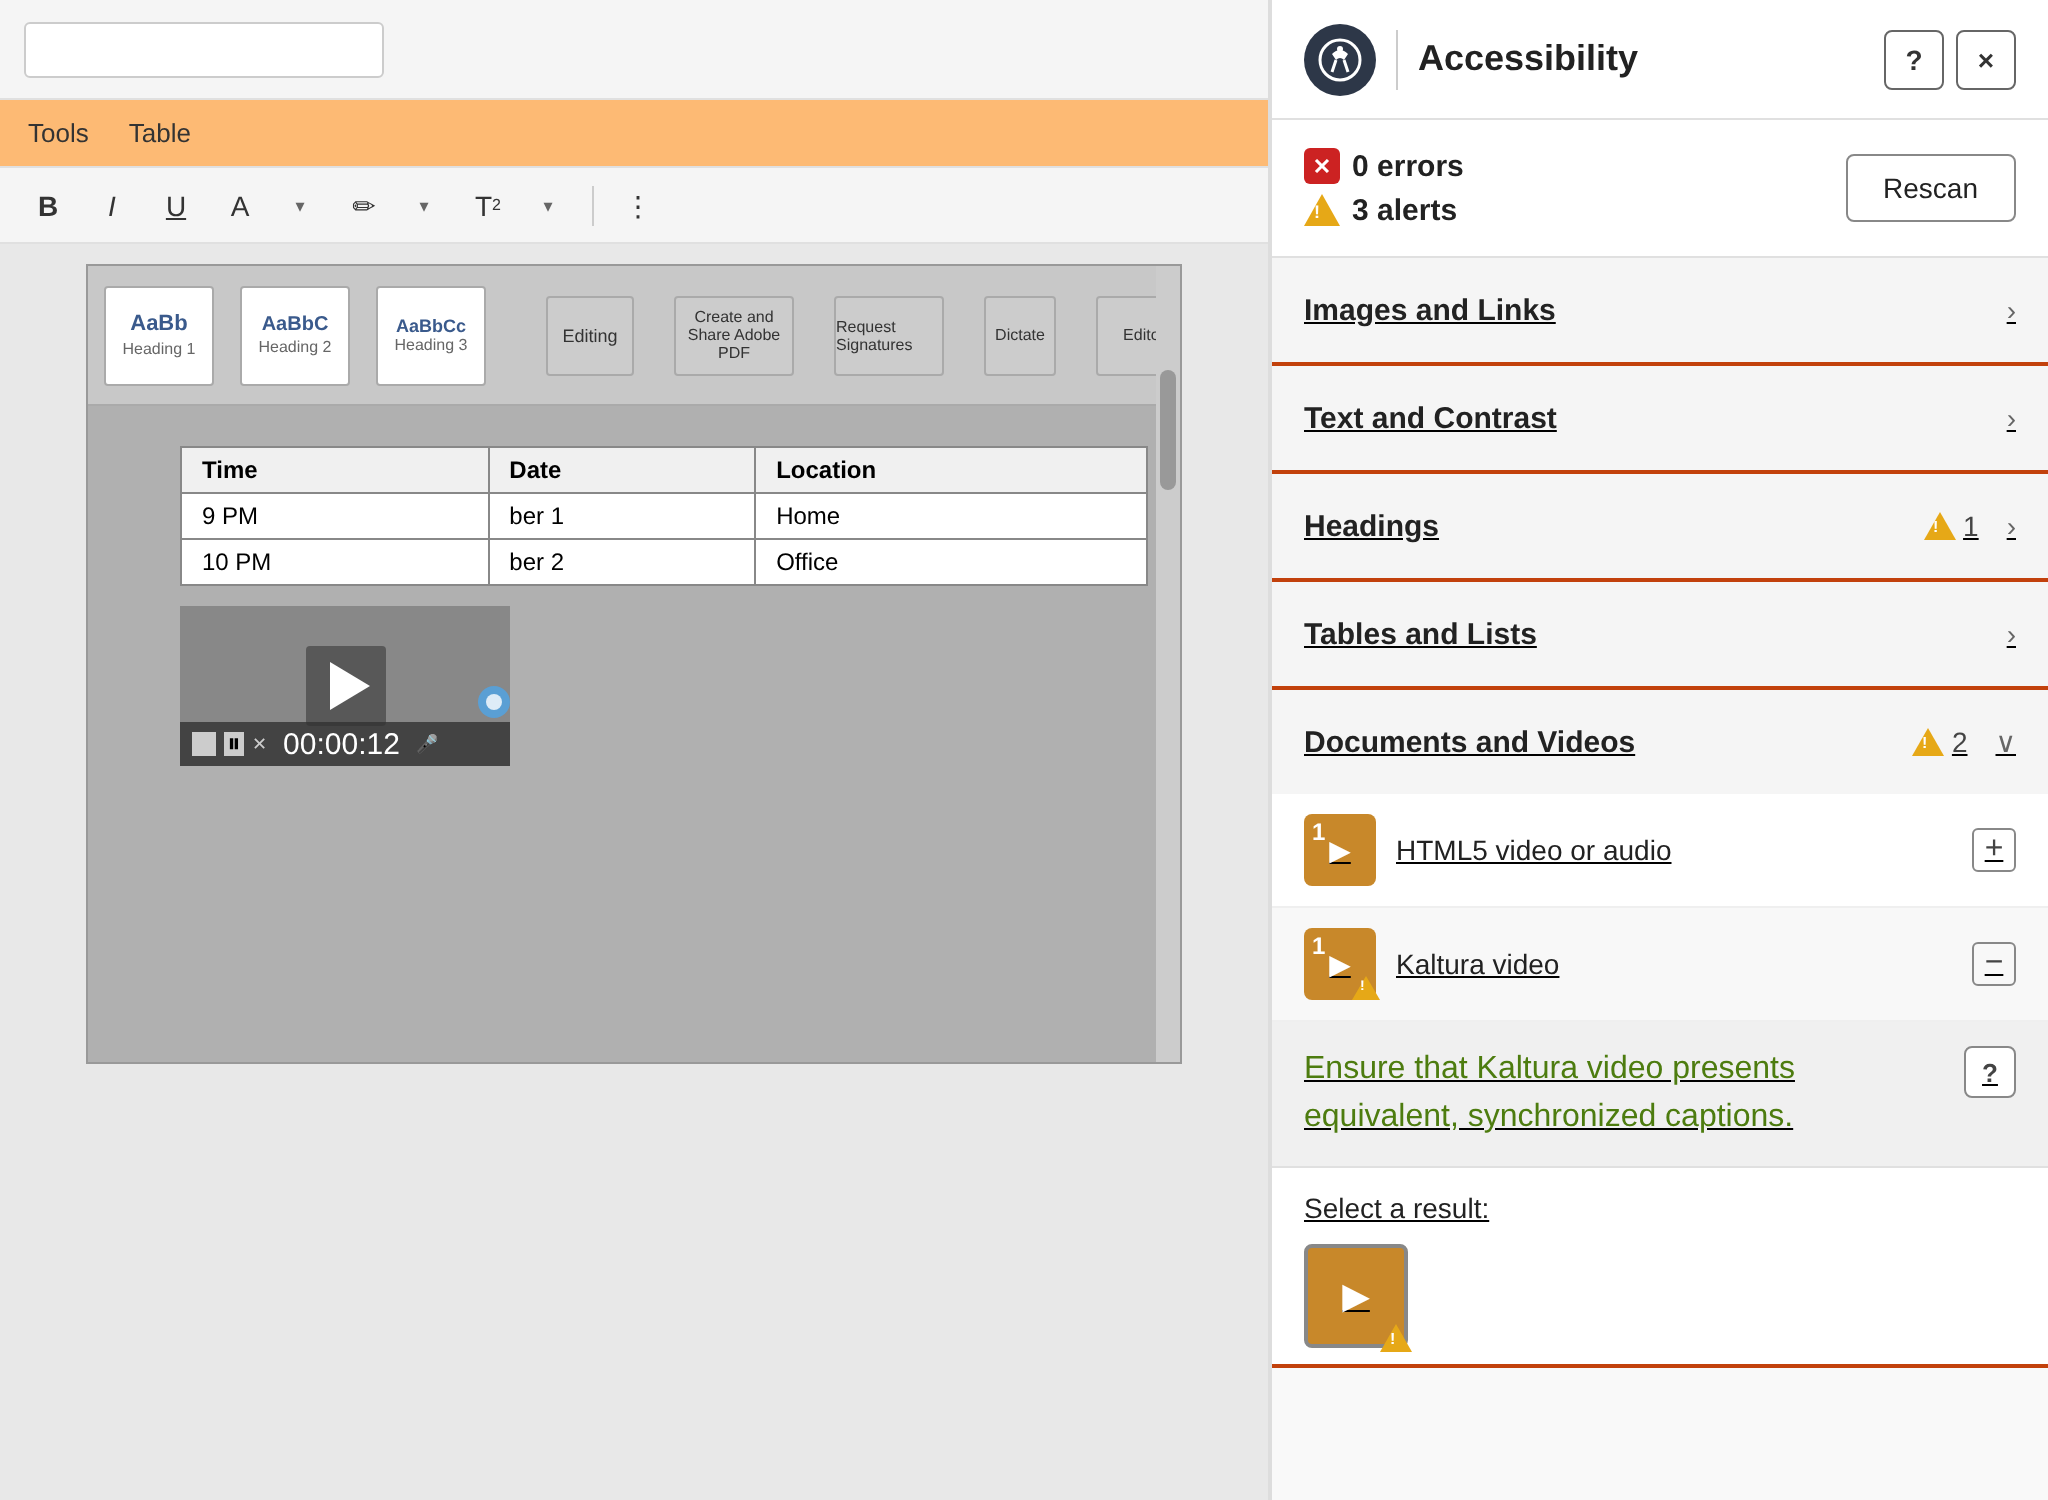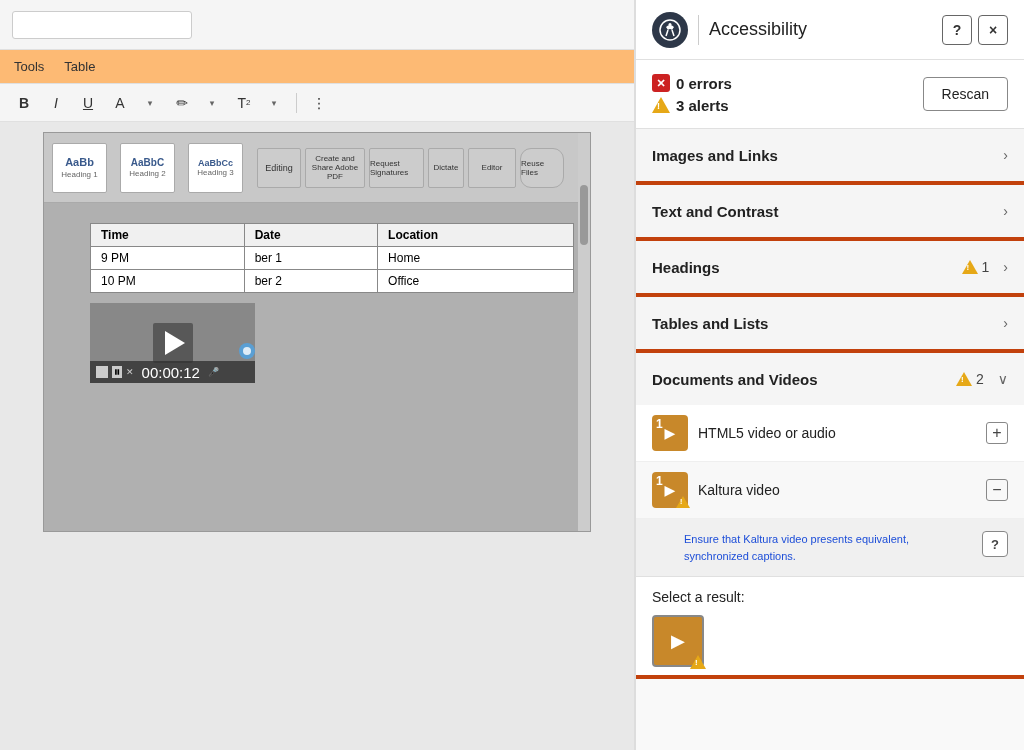--- a/index.html
+++ b/index.html
@@ -163,20 +163,21 @@
       height: 40px;
       background: #ccc;
       border: 1px solid #aaa;
       border-radius: 2px;
       display: flex;
       align-items: center;
       justify-content: center;
       font-size: 10px;
       color: #333;
       cursor: pointer;
+      margin-left: 16px;
     }
 
     .word-content-area {
       padding: 12px 16px;
     }
 
     .word-table {
       border-collapse: collapse;
       width: 484px;
       margin: 8px 0 0 30px;
@@ -312,21 +313,21 @@
     }
 
     .panel-divider-v {
       width: 1px;
       height: 30px;
       background: #ccc;
     }
 
     .panel-title {
       font-size: 18px;
-      font-weight: 400;
+      font-weight: 700;
       color: #222;
       flex: 1;
     }
 
     .panel-header-actions {
       display: flex;
       gap: 6px;
     }
 
     .icon-btn-sq {
@@ -424,22 +425,23 @@
       font-weight: 500;
     }
 
     
     .accordion-sections {
       flex: 1;
       overflow-y: auto;
     }
 
     .accordion-item {
-      border-bottom: 4px solid #c2410c;
-      background: #fff;
+      border-bottom: 2px solid #c2410c;
+      background: #fff;
+      text-decoration: underline;
     }
 
     .accordion-header {
       height: 52px;
       display: flex;
       align-items: center;
       padding: 0 16px;
       cursor: pointer;
       background: #f5f5f5;
       gap: 8px;
@@ -589,25 +591,24 @@
       border-bottom: 1px solid #e0e0e0;
     }
 
     .kaltura-msg {
       display: flex;
       align-items: flex-start;
       gap: 10px;
     }
 
     .kaltura-msg-text {
-      font-size: 11px;
-      color: #1d4ed8;
+      font-size: 16px;
+      color: #4d7c0f;
       flex: 1;
       line-height: 1.5;
-      margin-left: 32px;
     }
 
     .help-btn {
       width: 26px;
       height: 26px;
       border: 1.5px solid #888;
       border-radius: 4px;
       background: #fff;
       cursor: pointer;
       display: flex;

